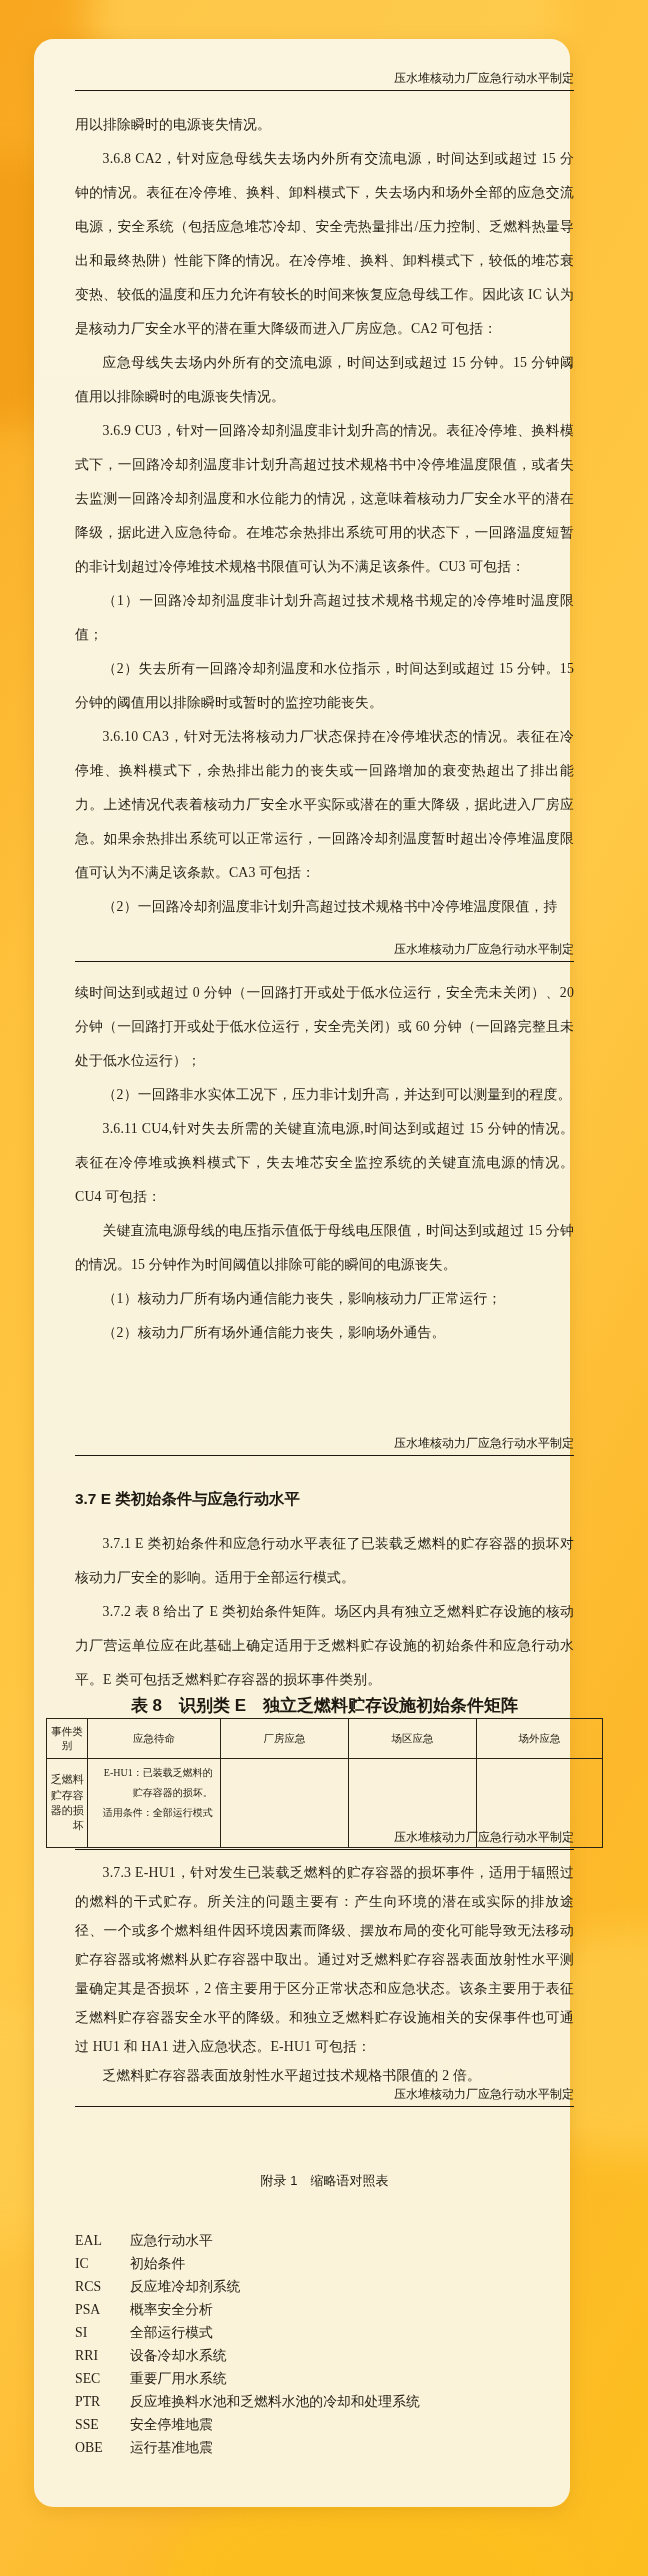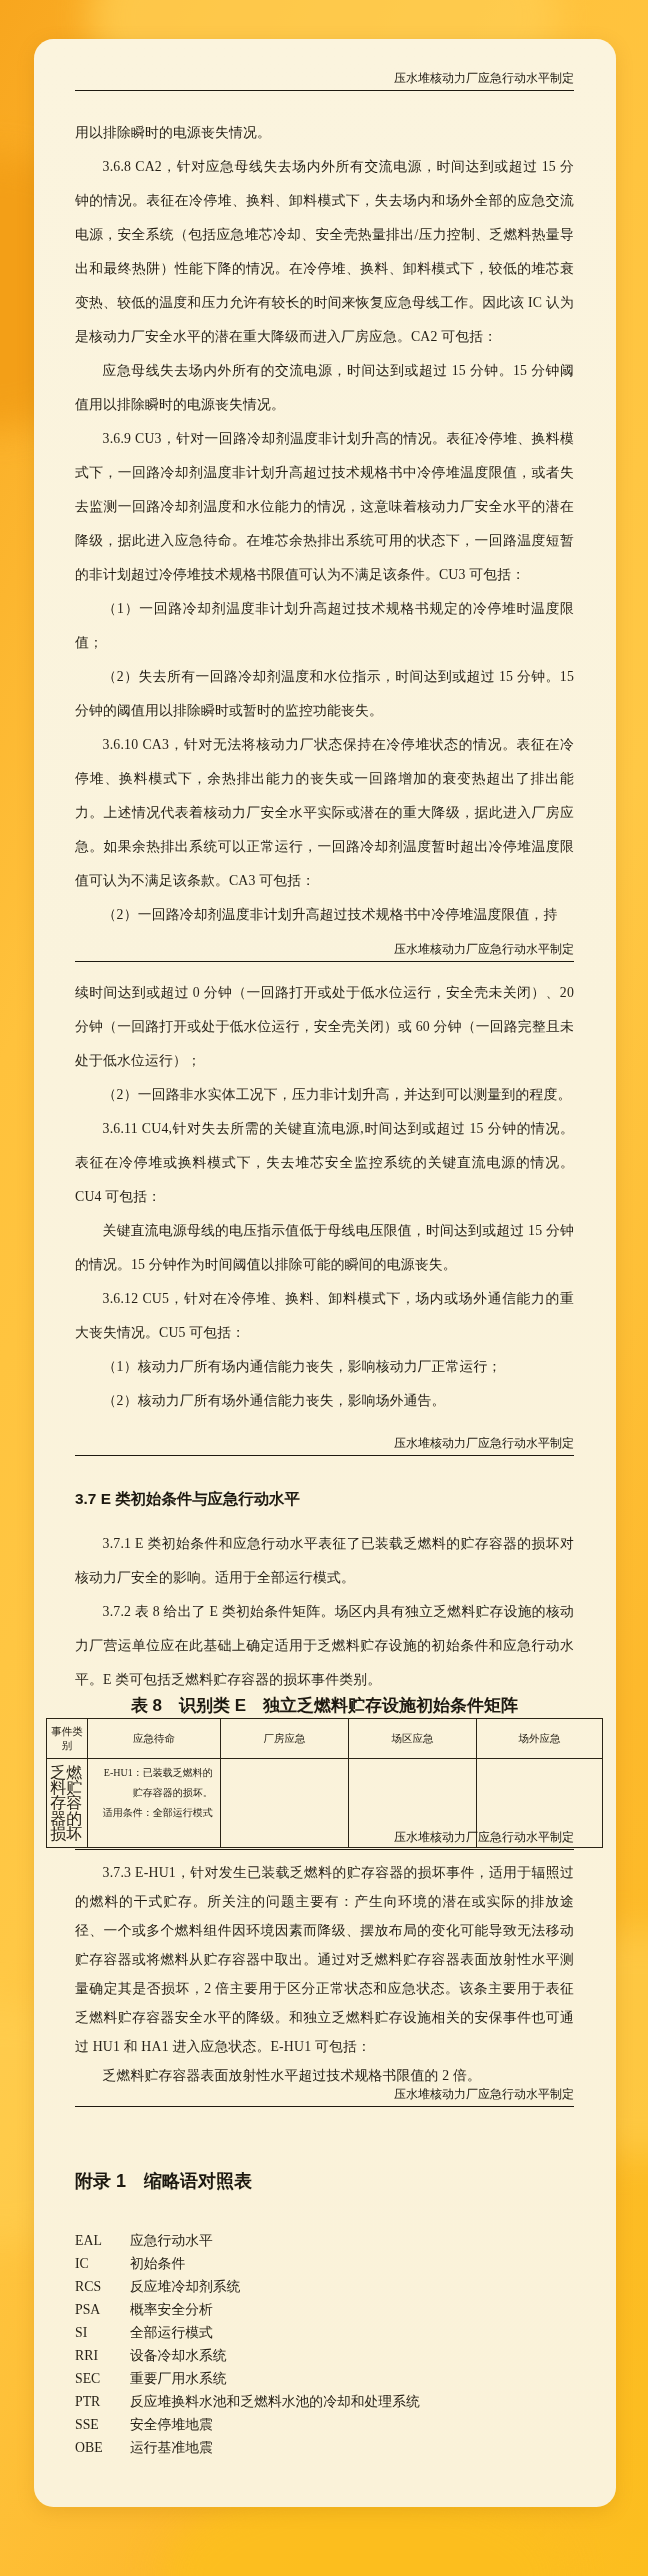--- a/index.html
+++ b/index.html
@@ -12,37 +12,38 @@
   .bg{position:absolute;inset:0;z-index:0;
     background:linear-gradient(118deg,#f8a61e 0%,#ffc23c 28%,#ffc845 52%,#fdb92c 76%,#fcbe1e 100%);}
   .blob{position:absolute;border-radius:50%;filter:blur(18px);}
   .blob-top-light{top:-113px;left:89px;width:470px;height:259px;background:#ffce52;opacity:.8;}
   .blob-left-dark{top:154px;left:-154px;width:292px;height:276px;background:#f29d15;opacity:.85;}
   .blob-right-light{top:1929px;right:-146px;width:308px;height:227px;background:#ffd053;opacity:.6;}
   .blob-left-light{top:2002px;left:-162px;width:324px;height:243px;background:#ffd053;opacity:.55;}
   .blob-bottom{bottom:-97px;left:162px;width:405px;height:195px;background:#fcbf1e;opacity:.9;}
   
   .sheet{
-    position:absolute;left:34px;top:39px;width:582px;height:2468px;z-index:1;
+    position:absolute;left:34px;top:39px;width:496px;height:2468px;z-index:1;
     background:linear-gradient(180deg,#fbf4de 0%,#faf3dc 40%,#faf2d9 100%);
     border-radius:19.5px;
     box-shadow:0 4.9px 18px rgba(160,100,0,.18);
     color:#241f15;
+    padding-left:40px;
   }
   
   .pagehead{
     position:absolute;left:41px;width:499px;
     font-size:12px;line-height:15.4px;text-align:right;
     padding-bottom:3.2px;border-bottom:1.6px solid #1d1910;
     color:#1d1910;
   }
   #ph1{top:32px}#ph2{top:903px}#ph3{top:1397px}#ph4{top:1791px}#ph5{top:2048px}
   
   .pagebody{position:absolute;left:41px;width:499px;}
-  #pb1{top:77px}#pb2{top:937px}#pb3{top:1448px}#pb4{top:1819px}#pb5{top:2130px}
+  #pb1{top:69px}#pb2{top:937px}#pb3{top:1448px}#pb4{top:1819px}#pb5{top:2130px}
   .pagebody p{
     margin:0;font-size:13.8px;line-height:34px;letter-spacing:0.2px;
     text-align:justify;color:#241f15;
   }
   #pb4 p{line-height:29px;}
   .indent{text-indent:2em;}
   
   .sec-h{
     margin:0 0 16px 0;font-family:"Liberation Sans","DejaVu Sans",sans-serif;
     font-size:15.4px;font-weight:bold;line-height:24px;color:#1d1910;
@@ -55,27 +56,27 @@
   table.tbl8{
     border-collapse:collapse;table-layout:fixed;
     width:556px;margin-left:-29px;border:1.6px solid #2a2416;
   }
   .tbl8 th,.tbl8 td{border:0.8px solid #2a2416;vertical-align:middle;}
   .tbl8 th{
     font-weight:normal;font-size:10.5px;line-height:13.8px;
     text-align:center;height:36px;padding:1.6px 3.2px;
   }
   .tbl8 td{height:81px;}
-  .tbl8 td.cat{font-size:16px;line-height:15.4px;text-align:left;padding:3.2px 3.2px;font-family:Liberation Serif, serif;}
+  .tbl8 td.cat{font-size:11px;line-height:15.4px;text-align:right;padding:3.2px 3.2px;font-family:Liberation Serif, serif;}
   .tbl8 td.cell{font-size:10px;line-height:20px;text-align:right;padding:3.2px 7.3px;vertical-align:top;}
   .tbl8 td.cell div{margin:0;}
   
   .apx-title{
     margin:0 0 36px 0;font-family:"Liberation Sans","DejaVu Sans",sans-serif;
-    font-size:18px;font-weight:bold;line-height:24px;text-align:left;color:#1d1910;
+    font-size:13px;font-weight:normal;line-height:24px;text-align:center;color:#1d1910;
   }
   .abbr-row{display:flex;font-size:13.8px;line-height:23px;justify-content:space-between;}
   .abbr-code{width:55px;flex:0 0 55px;}
   .abbr-full{flex:1;}
 </style>
 </head>
 <body>
 
 <div class="bg">
   <div class="blob blob-top-light"></div>
@@ -102,21 +103,20 @@
     </div>
 
   <div class="pagehead" id="ph2">
     <span>压水堆核动力厂应急行动水平制定</span>
   </div>
   <div class="pagebody" id="pb2">
       <p>续时间达到或超过 0 分钟（一回路打开或处于低水位运行，安全壳未关闭）、20 分钟（一回路打开或处于低水位运行，安全壳关闭）或 60 分钟（一回路完整且未处于低水位运行）；</p>
       <p class="indent">（2）一回路非水实体工况下，压力非计划升高，并达到可以测量到的程度。</p>
       <p class="indent">3.6.11 CU4,针对失去所需的关键直流电源,时间达到或超过 15 分钟的情况。表征在冷停堆或换料模式下，失去堆芯安全监控系统的关键直流电源的情况。CU4 可包括：</p>
       <p class="indent">关键直流电源母线的电压指示值低于母线电压限值，时间达到或超过 15 分钟的情况。15 分钟作为时间阈值以排除可能的瞬间的电源丧失。</p>
-      <p class="indent">3.6.12 CU5，针对在冷停堆、换料、卸料模式下，场内或场外通信能力的重大丧失情况。CU5 可包括：</p>
       <p class="indent">（1）核动力厂所有场内通信能力丧失，影响核动力厂正常运行；</p>
       <p class="indent">（2）核动力厂所有场外通信能力丧失，影响场外通告。</p>
     </div>
 
   <div class="pagehead" id="ph3">
     <span>压水堆核动力厂应急行动水平制定</span>
   </div>
   <div class="pagebody" id="pb3">
       <div class="sec-h">3.7 E 类初始条件与应急行动水平</div>
       <p class="indent">3.7.1 E 类初始条件和应急行动水平表征了已装载乏燃料的贮存容器的损坏对核动力厂安全的影响。适用于全部运行模式。</p>

